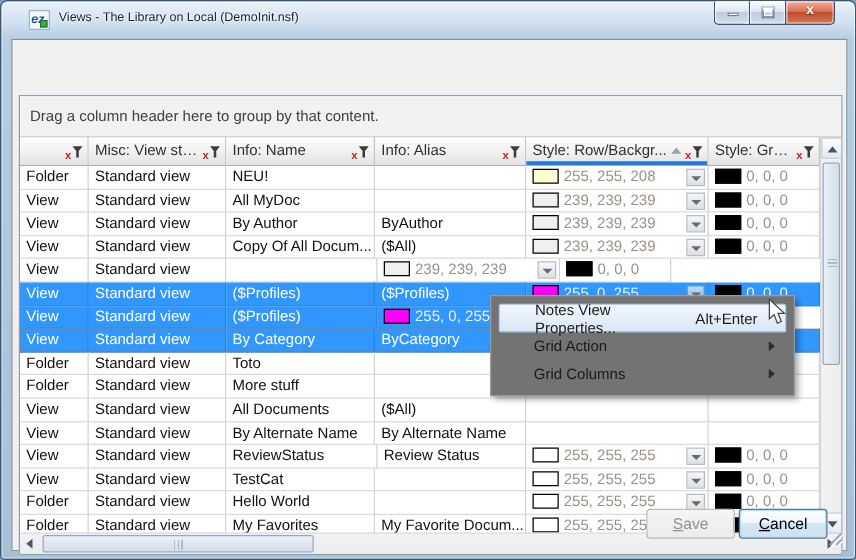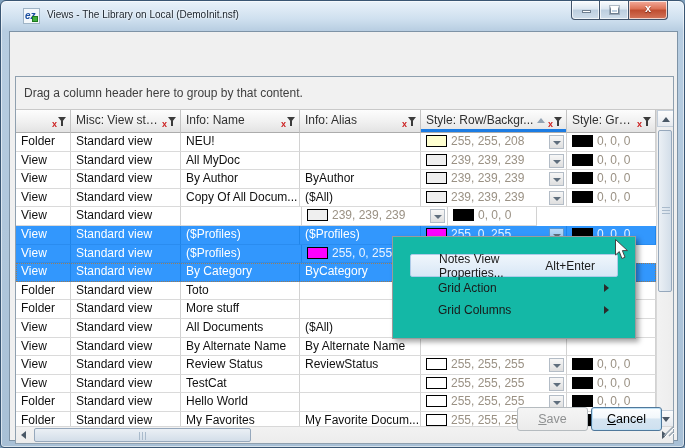--- a/index.html
+++ b/index.html
@@ -69,21 +69,21 @@
   .tri.down { left:4px; top:6px; border-left:4px solid transparent; border-right:4px solid transparent; border-top:5px solid #4A5866; }
   .tri.left { left:5px; top:4px; border-top:4px solid transparent; border-bottom:4px solid transparent; border-right:5px solid #4A5866; }
   .tri.right { left:6px; top:4px; border-top:4px solid transparent; border-bottom:4px solid transparent; border-left:5px solid #4A5866; }
   .vthumb { position:absolute; left:1px; top:20px; width:14px; height:162px; border:1px solid #96A8BC; border-radius:2px; background:linear-gradient(90deg,#EBF0F5,#D3DEE9); }
   .vthumb::after { content:""; position:absolute; left:3px; top:76px; width:8px; height:8px; background:repeating-linear-gradient(180deg,#A9BACB 0 1px,transparent 1px 3px); }
   .hscroll { position:absolute; left:0; bottom:0; width:657px; height:17px; background:linear-gradient(#F2F2F2,#ECECEC); border-top:1px solid #D8D8D8; }
   .hthumb { position:absolute; left:18px; top:1px; width:217px; height:14px; border:1px solid #96A8BC; border-radius:2px; background:linear-gradient(#EBF0F5,#D3DEE9); }
   .hthumb::after { content:""; position:absolute; top:3px; left:104px; width:8px; height:8px; background:repeating-linear-gradient(90deg,#A9BACB 0 1px,transparent 1px 3px); }
 
   
-  .cmenu { position:absolute; left:382px; top:204px; width:244px; background:#14b8a6; border:1px solid #9B9B9B; box-shadow:3px 3px 5px rgba(0,0,0,.35); z-index:50; padding:17px; }
+  .cmenu { position:absolute; left:382px; top:204px; width:244px; background:#737373; border:1px solid #9B9B9B; box-shadow:3px 3px 5px rgba(0,0,0,.35); z-index:50; padding:6px; }
   .mi { position:relative; height:22px; display:flex; align-items:center; font-size:12px; color:#1A1A1A; padding-left:28px; padding-right:22px; }
   .mi.hl { background:linear-gradient(#F0F6FC,#D8E7F6); border:1px solid #AECBE8; border-radius:2px; height:23px; }
   .mi .sc { margin-left:auto; color:#1A1A1A; }
   .mi .sub { position:absolute; right:9px; top:7px; width:0; height:0; border-top:4px solid transparent; border-bottom:4px solid transparent; border-left:5px solid #2B2B2B; }
 
   .cursor { position:absolute; left:604px; top:207px; z-index:60; }
 
   
   .btn { position:absolute; height:24px; width:71px; font-size:12.5px; text-align:center; line-height:22px; border-radius:3px; }
   .btn.save { left:507px; top:375px; background:linear-gradient(#F5F5F5,#EBEBEB); border:1px solid #B5BBBF; color:#8E9091; }
@@ -236,22 +236,22 @@
               <div class="gcell" style="width: 55px;">View</div>
               <div class="gcell" style="width: 110px;">Standard view</div>
               <div class="gcell" style="width: 119px;">By Alternate Name</div>
               <div class="gcell" style="width: 121px;">By Alternate Name</div>
               <div class="gcell" style="width: 146px;"></div>
               <div class="gcell" style="width: 89px;"></div>
             </div>
             <div class="grow">
               <div class="gcell" style="width: 55px;">View</div>
               <div class="gcell" style="width: 110px;">Standard view</div>
+              <div class="gcell" style="width: 121px;">ReviewStatus</div>
               <div class="gcell" style="width: 119px;">Review Status</div>
-              <div class="gcell" style="width: 121px;">ReviewStatus</div>
               <div class="gcell" style="width: 146px;"><span class="swatch" style="background: rgb(255, 255, 255);"></span><span class="rgbtxt">255, 255, 255</span><span class="ddbtn"></span></div>
               <div class="gcell" style="width: 89px;"><span class="swatch" style="background: rgb(0, 0, 0);"></span><span class="rgbtxt">0, 0, 0</span></div>
             </div>
             <div class="grow">
               <div class="gcell" style="width: 55px;">View</div>
               <div class="gcell" style="width: 110px;">Standard view</div>
               <div class="gcell" style="width: 119px;">TestCat</div>
               <div class="gcell" style="width: 121px;"></div>
               <div class="gcell" style="width: 146px;"><span class="swatch" style="background: rgb(255, 255, 255);"></span><span class="rgbtxt">255, 255, 255</span><span class="ddbtn"></span></div>
               <div class="gcell" style="width: 89px;"><span class="swatch" style="background: rgb(0, 0, 0);"></span><span class="rgbtxt">0, 0, 0</span></div>

